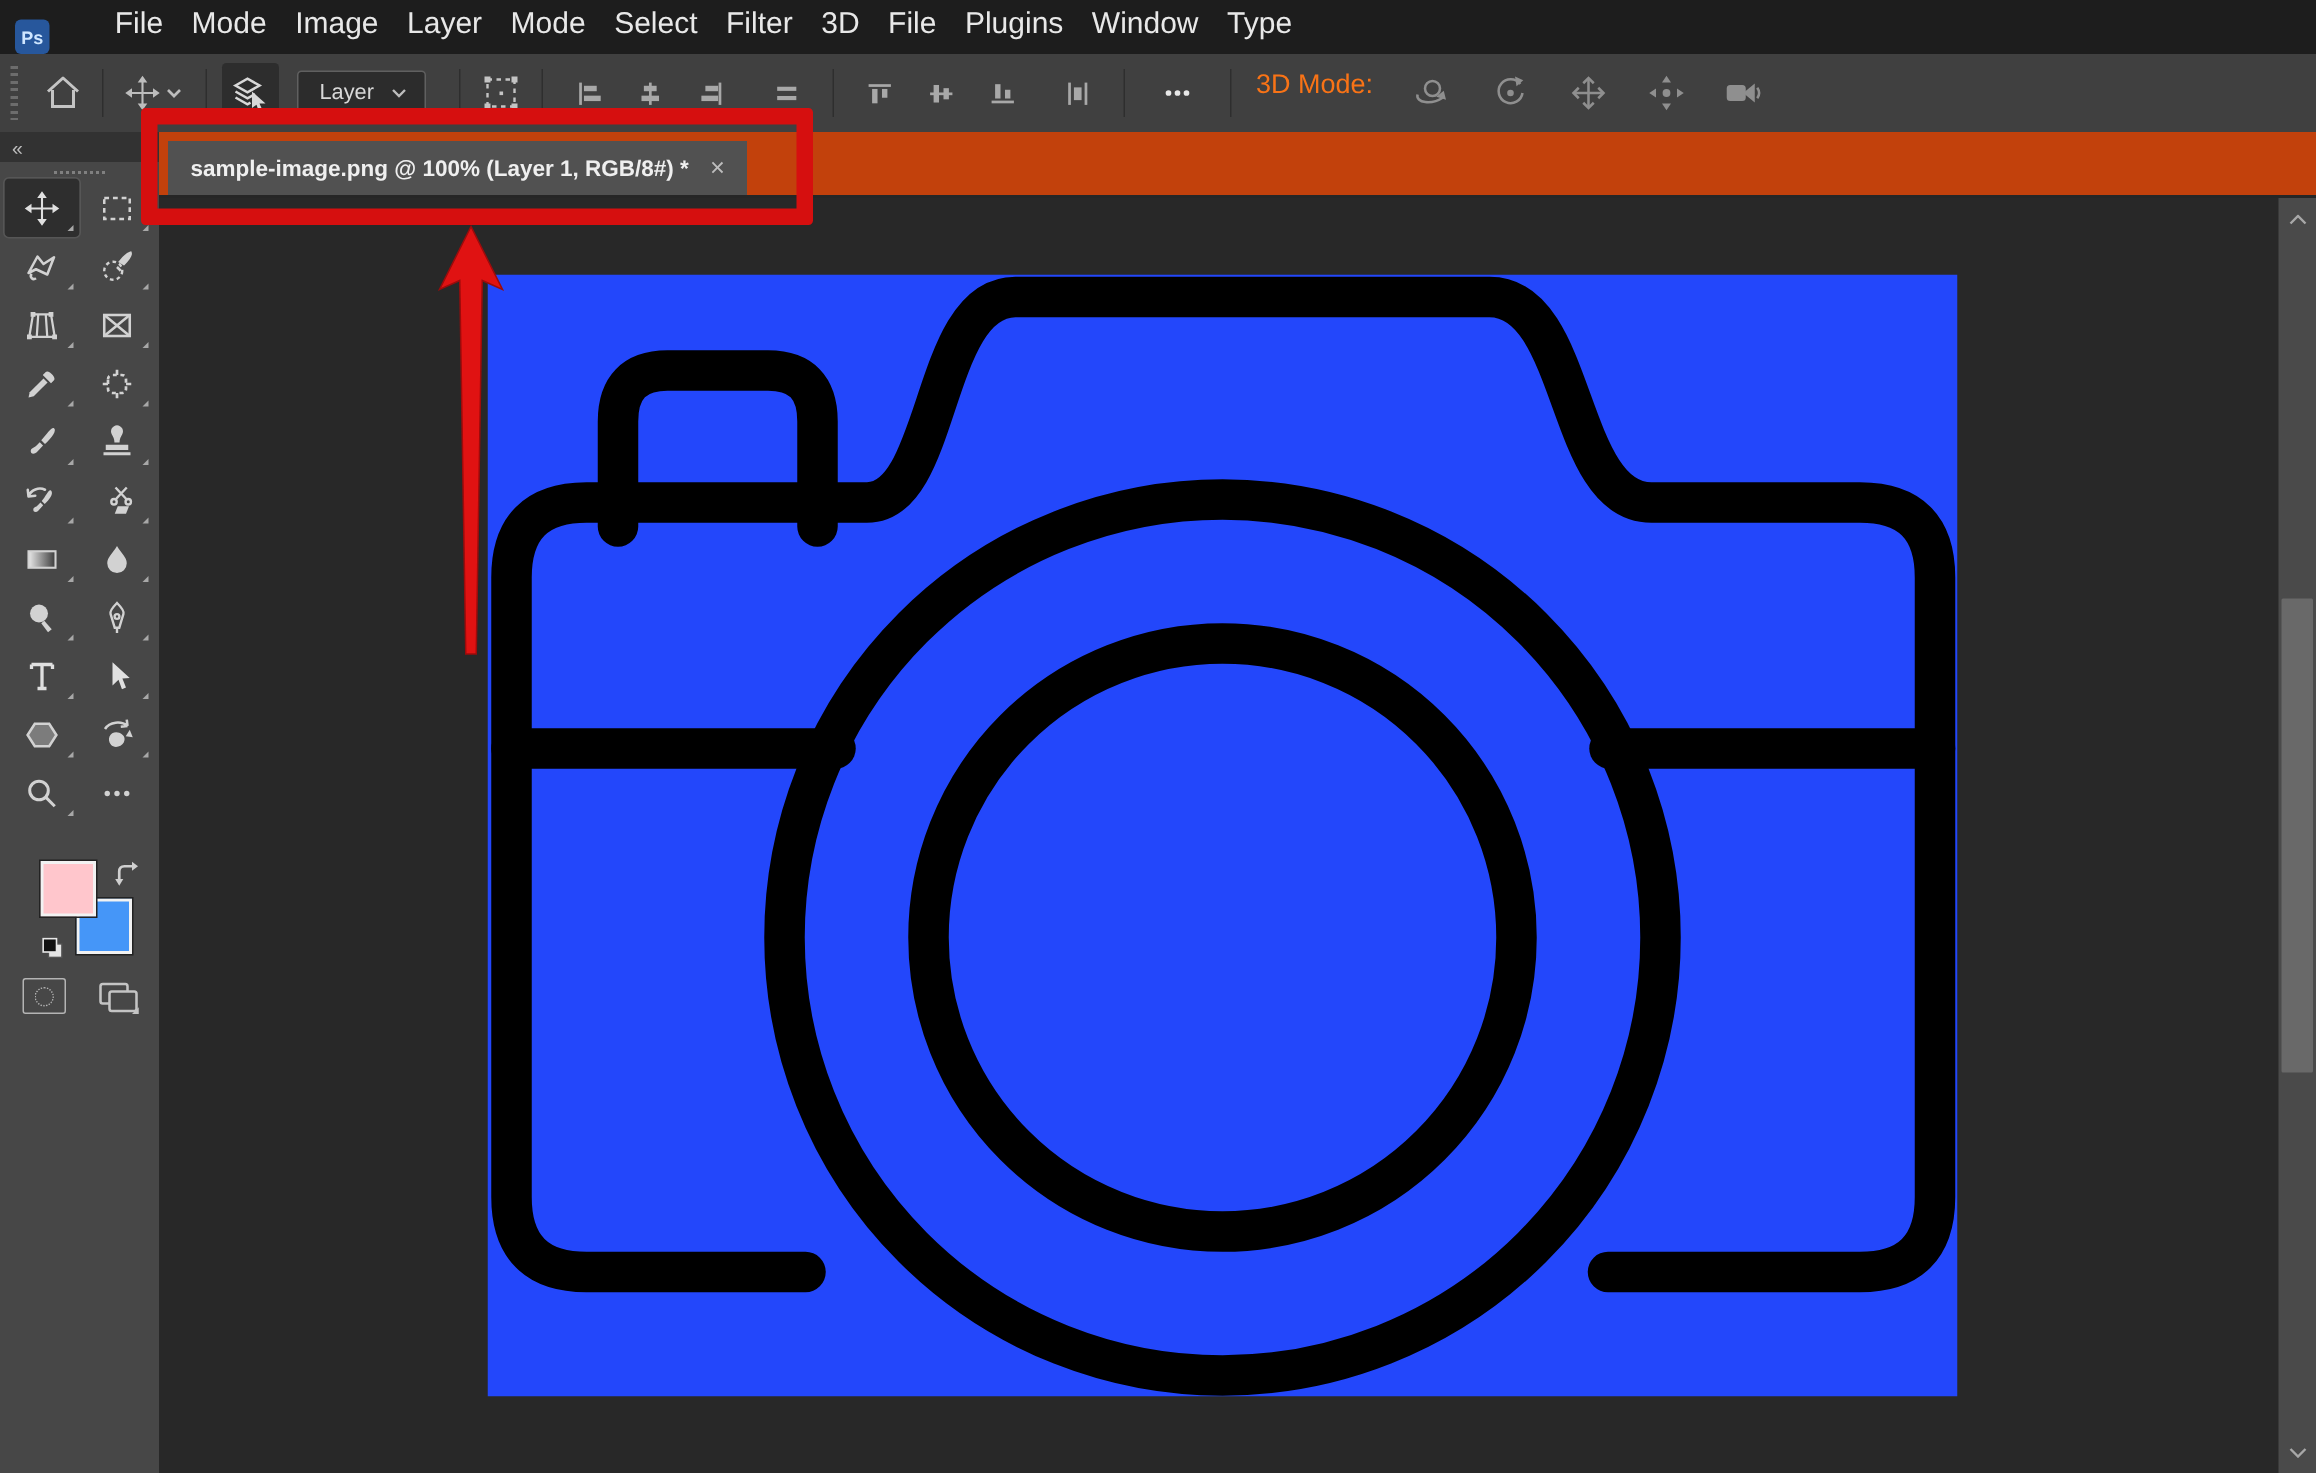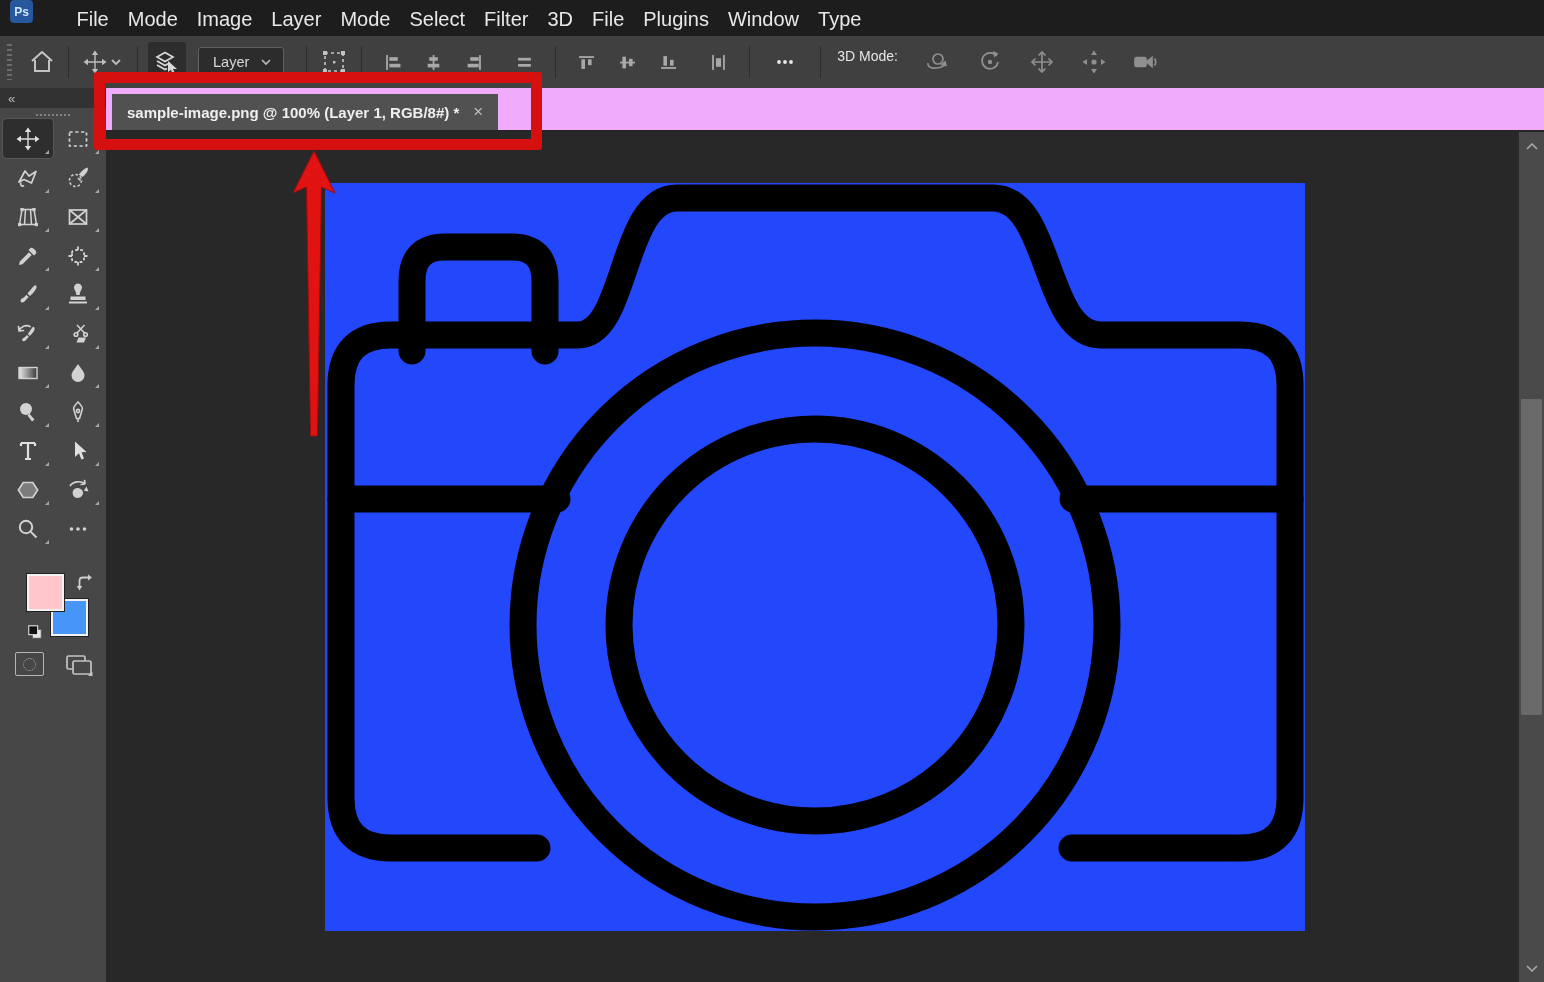--- a/index.html
+++ b/index.html
@@ -2,41 +2,41 @@
 <html><head>
 <meta charset="utf-8">
 <style>
   * { margin:0; padding:0; box-sizing:border-box; }
   html,body { width:1544px; height:982px; overflow:hidden; background:#282828;
               font-family:"Liberation Sans", sans-serif; }
   .screen { position:relative; width:1544px; height:982px; }
 
   
   .menubar { position:absolute; left:0; top:0; width:1544px; height:36px;
-             background:#1d1d1d; display:flex; align-items:flex-start; }
+             background:#1d1d1d; display:flex; align-items:flex-end; }
   .ps-logo { width:23px; height:23px; margin-left:10px; border-radius:4px;
              background:#27579c; color:#cfe6ff; font-size:12px; font-weight:bold;
              display:flex; align-items:center; justify-content:center; }
   .menu-items { display:flex; margin-left:34px; }
   .menu-item { color:#e8e8e8; font-size:20px; padding:8px 9.5px; cursor:default; }
 
   
   .optionsbar { position:absolute; left:0; top:36px; width:1544px; height:52px;
                 background:#404040; display:flex; align-items:center; }
   .ob-grip { width:5px; height:36px; margin-left:7px;
              background:repeating-linear-gradient(#8a8a8a 0 2px, transparent 2px 5px);
              opacity:.6; }
   .sep { width:1px; height:32px; background:#2e2e2e; margin:0 10px; }
   .ob-btn { display:flex; align-items:center; justify-content:center; padding:3px; }
   .ob-toggle-on { background:#2d2d2d; border-radius:3px; width:38px; height:40px; }
   .dropdown { display:flex; align-items:center; gap:10px; background:#2c2c2c;
               border:1px solid #606060; border-radius:3px; height:30px; padding:0 10px 0 14px;
               margin:0 12px; }
   .dropdown span { color:#d8d8d8; font-size:14.5px; }
-  .label-3d { color:#e5e5e5; font-size:14px; margin:0 14px 12px 6px; }
+  .label-3d { color:#f97316; font-size:18px; margin:0 14px 12px 6px; }
   .icn { flex:none; }
   .ob-align { margin:0 9px; }
 
   
   .tools-panel { position:absolute; left:0; top:88px; width:106px; height:894px;
                  background:#474747; }
   .tp-head { height:20px; background:#323232; color:#bdbdbd; font-size:13px;
              padding-left:8px; display:flex; align-items:center; letter-spacing:2px; }
   .tp-dots { width:34px; margin:6px auto 2px auto; border-top:2px dotted #8f8f8f; opacity:.8; }
   .tool-grid { display:grid; grid-template-columns:50px 50px; justify-content:center;
@@ -56,21 +56,21 @@
   .swap { position:absolute; left:75px; top:5px; }
   .qmask { position:absolute; left:15px; top:84px; width:29px; height:24px;
            border:1.6px solid #b4b4b4; border-radius:2px; display:flex;
            align-items:center; justify-content:center; }
   .qmask i { display:block; width:13px; height:13px; border:1.6px dotted #b4b4b4;
              border-radius:50%; }
   .smode { position:absolute; left:63px; top:84px; }
 
   
   .tabbar { position:absolute; left:106px; top:88px; width:1438px; height:44px;
-            background:#f0abfc; border-bottom:2px solid #262626; }
+            background:#c2410c; border-bottom:2px solid #262626; }
   .doc-tab { position:absolute; left:6px; top:6px; height:36px; background:#515151;
              display:flex; align-items:center; gap:14px; padding:0 15px; }
   .tab-title { color:#efefef; font-size:15px; font-weight:bold; white-space:nowrap; }
   .tab-close { color:#bdbdbd; font-size:17px; }
 
   .workspace { position:absolute; left:106px; top:132px; width:1438px; height:850px;
                background:#282828; }
   .canvas { position:absolute; left:219px; top:51px; width:980px; height:748px; }
 
   

